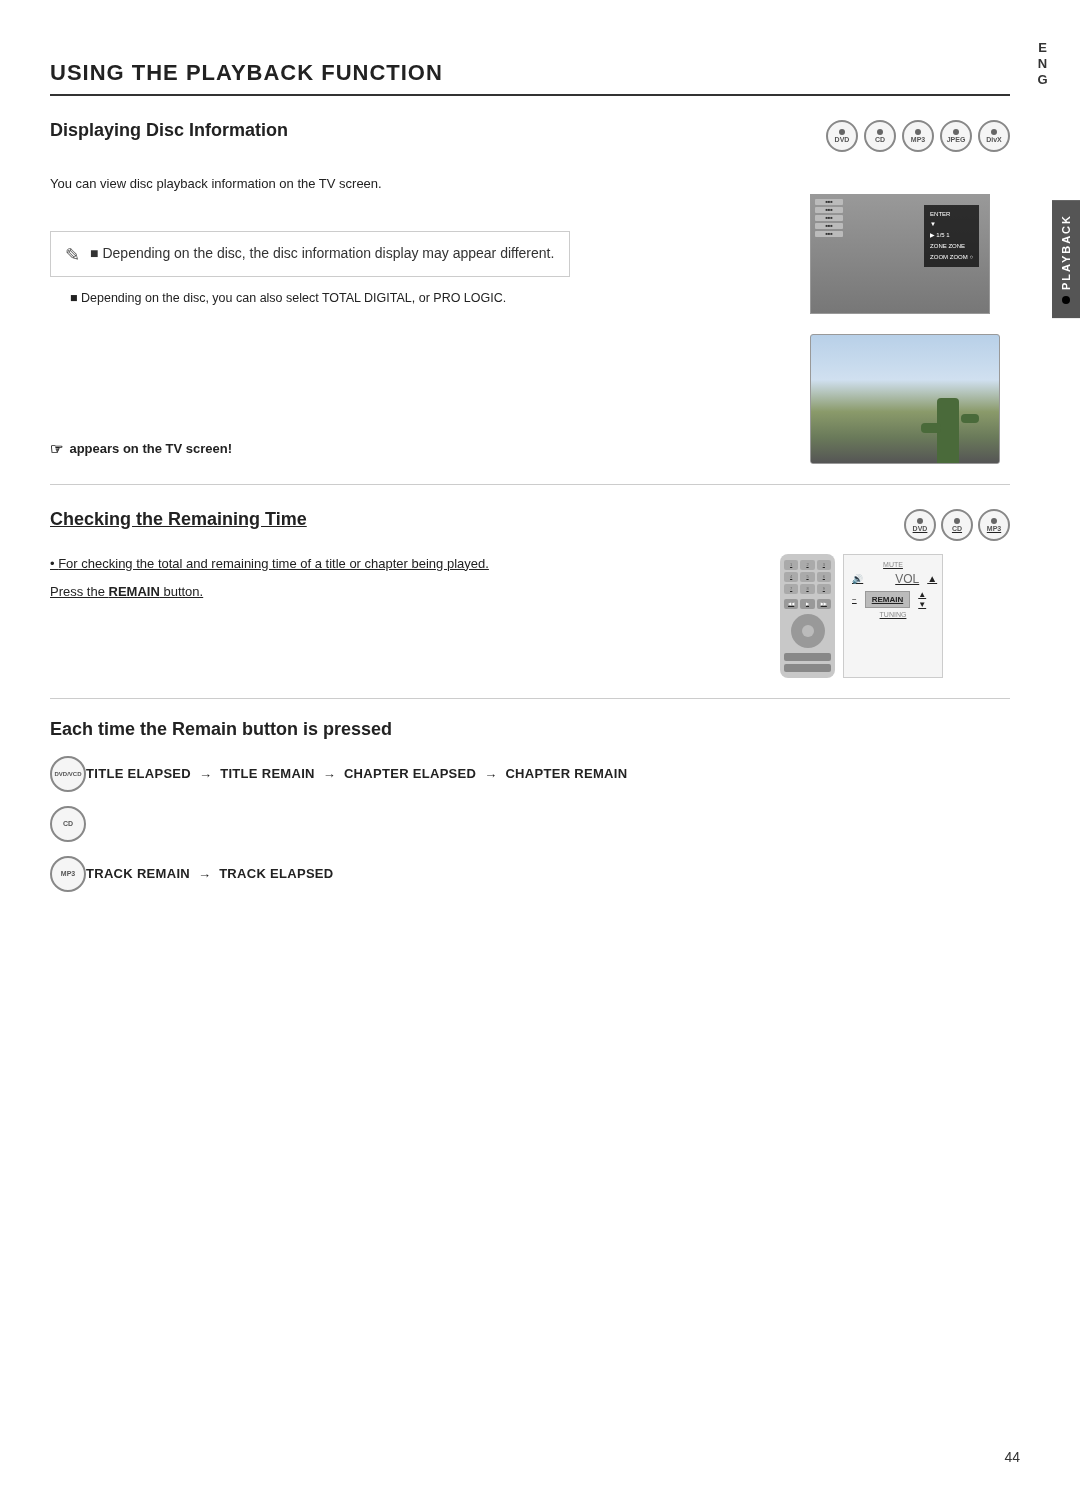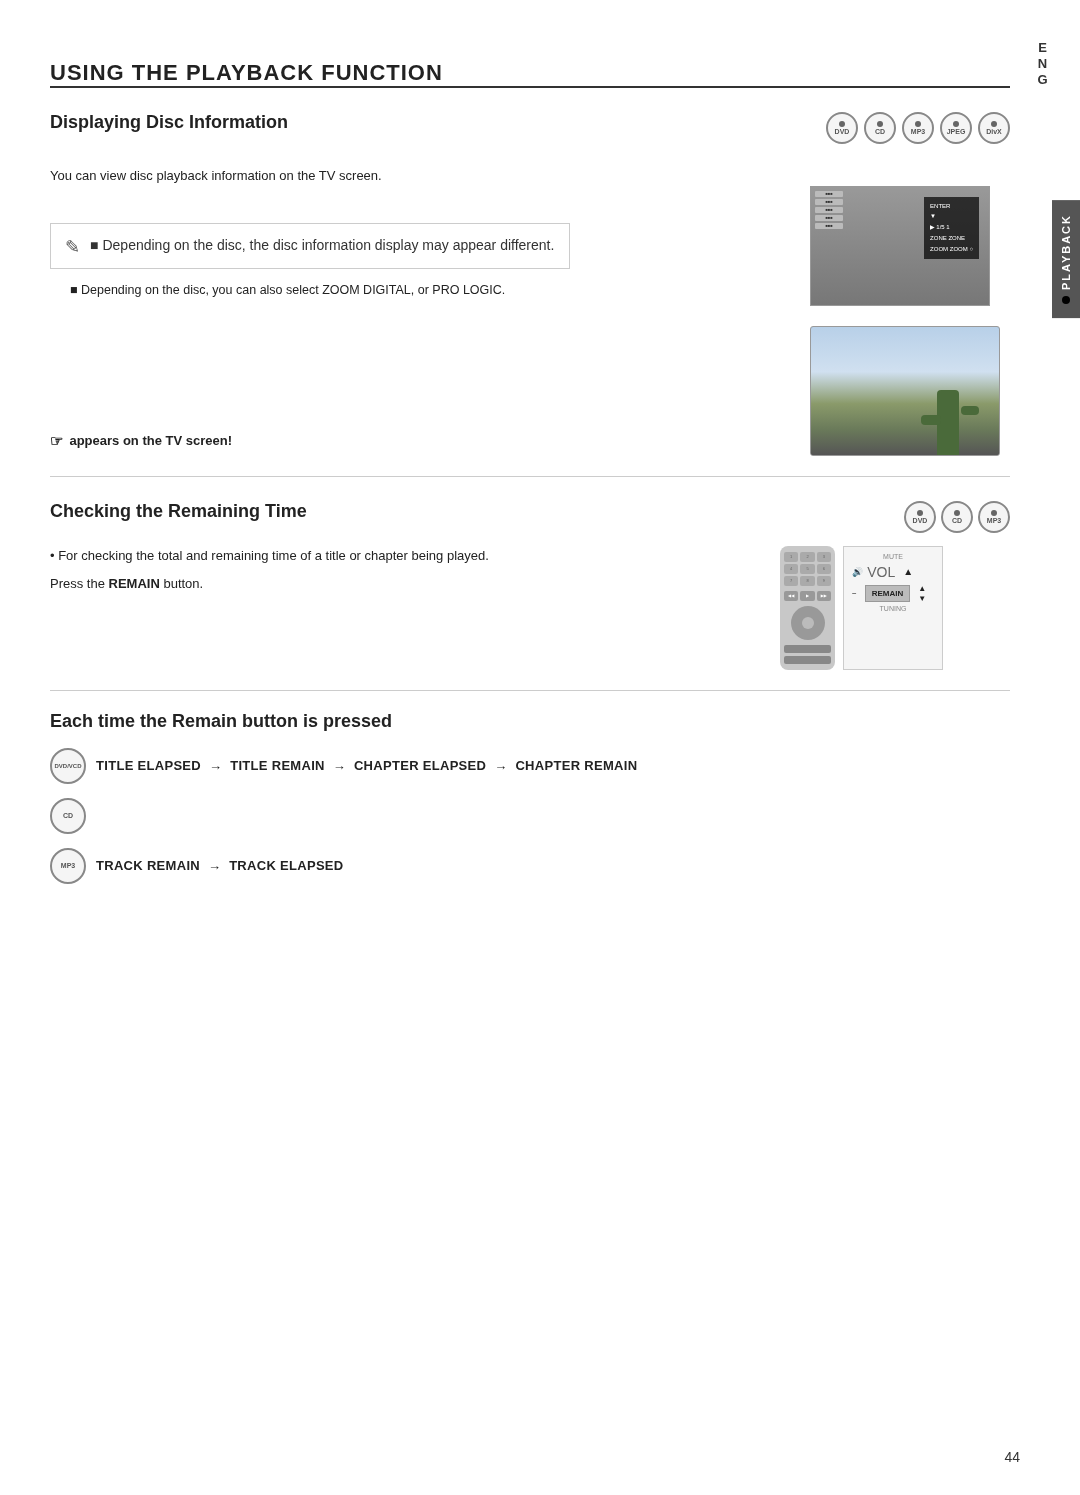--- a/index.html
+++ b/index.html
@@ -72,20 +72,21 @@
       top: 60px;
       width: 960px;
     }
 
     
     .section-title {
       font-size: 22px;
       font-weight: bold;
       text-transform: uppercase;
       border-bottom: 2px solid #333;
+      padding-bottom: 8px;
       margin-bottom: 24px;
       letter-spacing: 1px;
     }
 
     
     .subsection-heading {
       font-size: 18px;
       font-weight: bold;
       margin-bottom: 12px;
     }
@@ -246,21 +247,20 @@
       font-size: 18px;
       font-weight: bold;
       margin-bottom: 16px;
     }
 
     
     .flow-row {
       display: flex;
       align-items: center;
       margin-bottom: 14px;
-      gap: 10px;
     }
 
     .flow-disc-icon {
       width: 36px;
       height: 36px;
       border-radius: 50%;
       border: 2px solid #888;
       display: flex;
       align-items: center;
       justify-content: center;
@@ -279,20 +279,21 @@
     }
 
     .arrow {
       font-size: 13px;
       margin: 0 4px;
     }
 
     
     .checking-section {
       margin-top: 24px;
+      text-decoration: underline;
     }
 
     .checking-row {
       display: flex;
       justify-content: space-between;
       align-items: flex-start;
     }
 
     .checking-left {
       flex: 1;
@@ -327,22 +328,23 @@
     }
 
     .panel-vol-row {
       display: flex;
       align-items: center;
       gap: 4px;
       margin-bottom: 4px;
     }
 
     .vol-label {
-      font-size: 14px;
+      font-size: 12px;
       color: #666;
+      margin-left: 28px;
     }
 
     .remain-button {
       background: #bbb;
       border: 1px solid #999;
       padding: 3px 6px;
       font-size: 8px;
       font-weight: bold;
     }
 
@@ -424,21 +426,21 @@
 
         
         <div class="note-box">
           <div class="note-icon">✎</div>
           <div class="note-content">
             <span>■ <span>Depending on the disc, the disc information display may appear different.</span></span>
           </div>
         </div>
 
         <p class="sub-note">
-          ■ <span>Depending on the disc, you can also select  ZOOM DIGITAL, or PRO LOGIC.</span>
+          ■ <span>Depending on the disc, you can also select  TOTAL DIGITAL, or PRO LOGIC.</span>
         </p>
       </div>
 
       <div class="section-image">
         <div class="tv-menu-screen">
           <div style="width:100%;height:100%;background:linear-gradient(180deg,#999 0%,#777 100%);position:relative;">
             <div class="tv-menu-overlay">
               <div>ENTER</div>
               <div>▼</div>
               <div>▶ 1/5 1</div>

